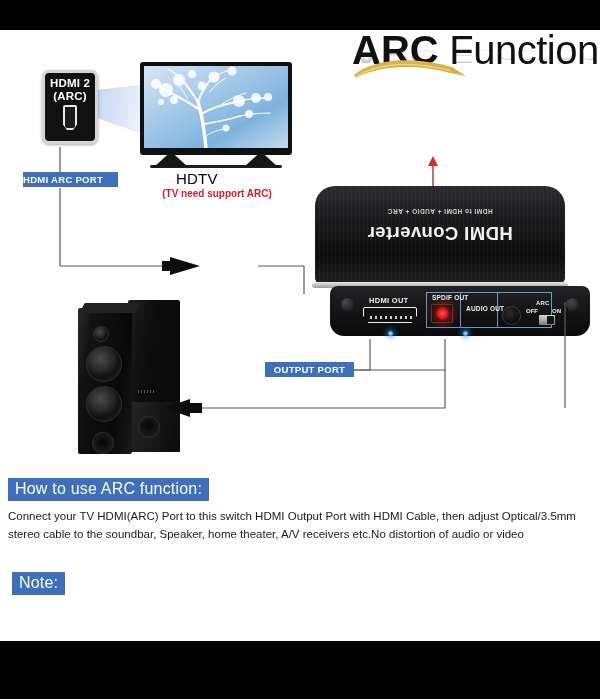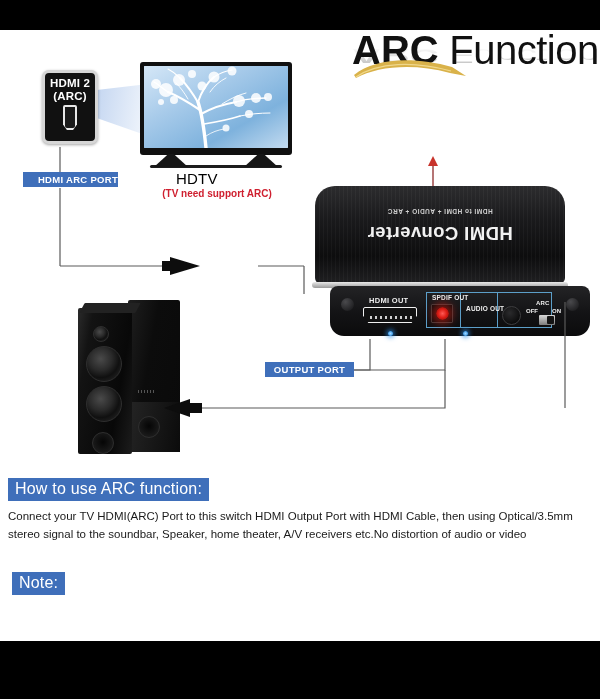--- a/index.html
+++ b/index.html
@@ -60,21 +60,21 @@
   .hdmi-beam {
     position:absolute; left:86px; top:84px; width:62px; height:52px;
     background: linear-gradient(100deg, rgba(176,200,236,0.85), rgba(208,224,245,0.25));
     clip-path: polygon(0% 14%, 100% 0%, 100% 100%, 0% 58%);
     pointer-events:none;
   }
 
   .lbl-hdmi-arc {
     position:absolute; left:23px; top:172px; width:95px; height:15px;
     background:#3f6fba; color:#fff; font-size:9.5px; font-weight:bold;
-    text-align:right; line-height:15px; letter-spacing:.3px;
+    text-align:left; line-height:15px; letter-spacing:.3px;
   }
 
   
   .tv { position:absolute; left:140px; top:62px; width:152px; height:108px; }
   .tv-frame {
     position:absolute; left:0; top:0; width:152px; height:93px;
     background:#101010; border-radius:3px; padding:4px 4px 7px 4px;
   }
   .tv-screen {
     width:100%; height:100%; border-radius:1px; overflow:hidden;
@@ -408,19 +408,19 @@
 
     <polygon points="190,399 190,417 164,408" fill="#0d0d0d"></polygon>
     <rect x="188" y="403" width="14" height="10" fill="#0d0d0d"></rect>
   </svg>
 
   <div class="lbl-output">OUTPUT PORT</div>
 
   <div class="sec-how">
     <span class="hdr">How to use ARC function:</span>
   </div>
-  <div class="body-how">Connect your TV HDMI(ARC) Port to this switch HDMI Output Port with HDMI Cable, then using Optical/3.5mm stereo signal to the soundbar, Speaker, home theater, A/V receivers etc.No distortion of audio or video</div>
+  <div class="body-how">Connect your TV HDMI(ARC) Port to this switch HDMI Output Port with HDMI Cable, then adjust Optical/3.5mm stereo cable to the soundbar, Speaker, home theater, A/V receivers etc.No distortion of audio or video</div>
 
   <div class="sec-note">
     <span class="hdr">Note:</span>
   </div>
 
 </div>
 
 </body></html>

